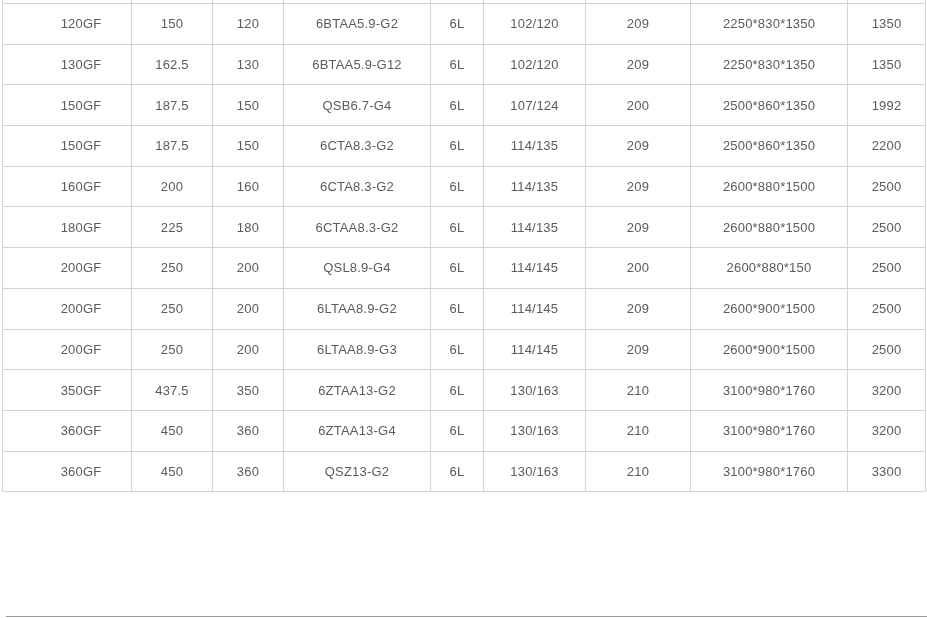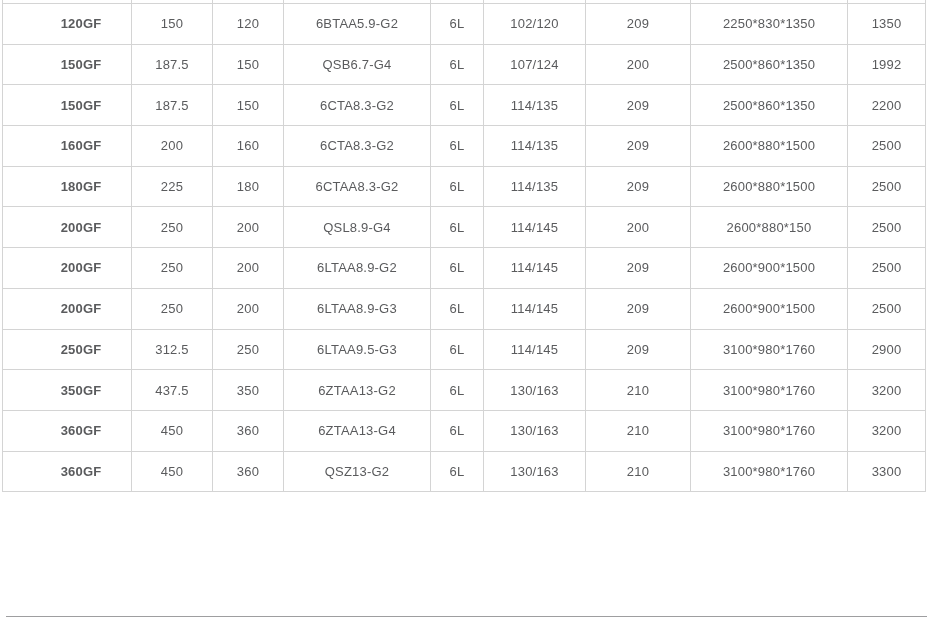--- a/index.html
+++ b/index.html
@@ -37,21 +37,20 @@
   }
   table.specs tr {
     height: 40.7px;
   }
   table.specs tr.cropped-row {
     height: 41px;
   }
   
   table.specs td:first-child {
     padding-left: 28px;
-    font-weight: bold;
   }
   .bottom-divider {
     position: absolute;
     top: 616px;
     left: 6px;
     width: 921px;
     height: 1px;
     background: #9e9ea0;
   }
 </style>
@@ -88,20 +87,31 @@
           <td>150</td>
           <td>120</td>
           <td>6BTAA5.9-G2</td>
           <td>6L</td>
           <td>102/120</td>
           <td>209</td>
           <td>2250*830*1350</td>
           <td>1350</td>
         </tr>
         <tr>
+          <td>130GF</td>
+          <td>162.5</td>
+          <td>130</td>
+          <td>6BTAA5.9-G12</td>
+          <td>6L</td>
+          <td>102/120</td>
+          <td>209</td>
+          <td>2250*830*1350</td>
+          <td>1350</td>
+        </tr>
+        <tr>
           <td>150GF</td>
           <td>187.5</td>
           <td>150</td>
           <td>QSB6.7-G4</td>
           <td>6L</td>
           <td>107/124</td>
           <td>200</td>
           <td>2500*860*1350</td>
           <td>1992</td>
         </tr>
@@ -163,31 +173,20 @@
         <tr>
           <td>200GF</td>
           <td>250</td>
           <td>200</td>
           <td>6LTAA8.9-G3</td>
           <td>6L</td>
           <td>114/145</td>
           <td>209</td>
           <td>2600*900*1500</td>
           <td>2500</td>
-        </tr>
-        <tr>
-          <td>250GF</td>
-          <td>312.5</td>
-          <td>250</td>
-          <td>6LTAA9.5-G3</td>
-          <td>6L</td>
-          <td>114/145</td>
-          <td>209</td>
-          <td>3100*980*1760</td>
-          <td>2900</td>
         </tr>
         <tr>
           <td>350GF</td>
           <td>437.5</td>
           <td>350</td>
           <td>6ZTAA13-G2</td>
           <td>6L</td>
           <td>130/163</td>
           <td>210</td>
           <td>3100*980*1760</td>

